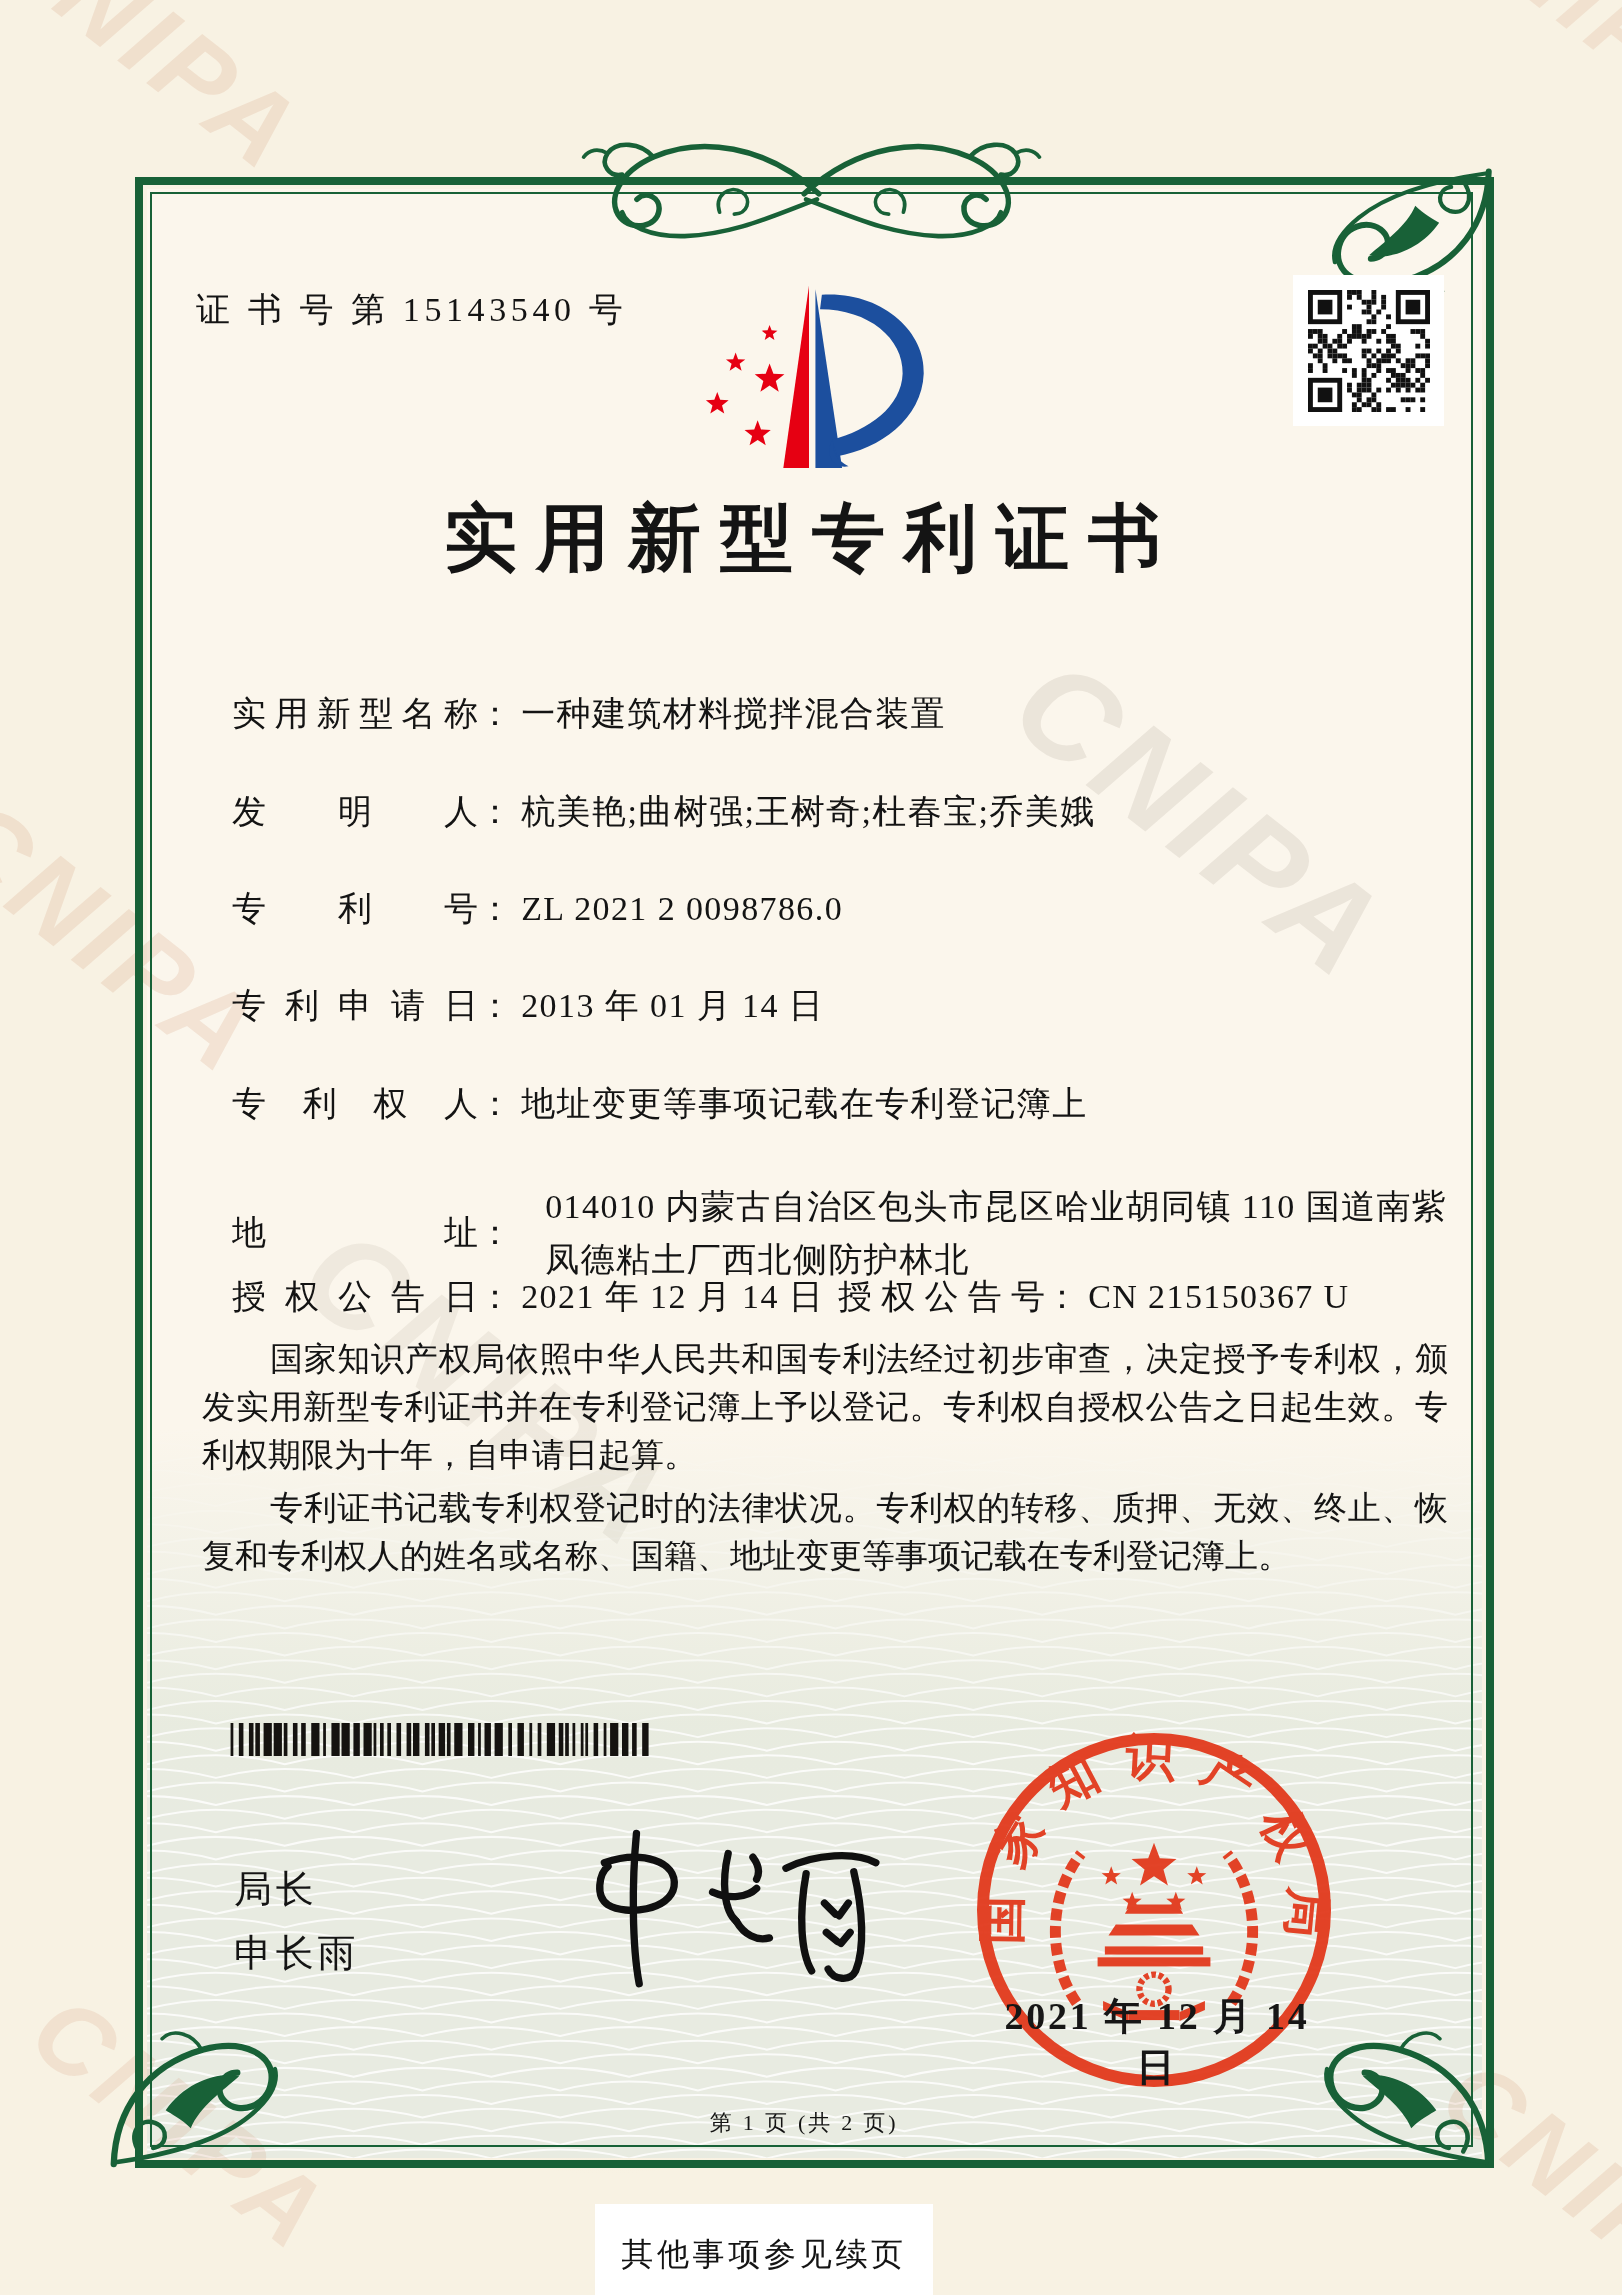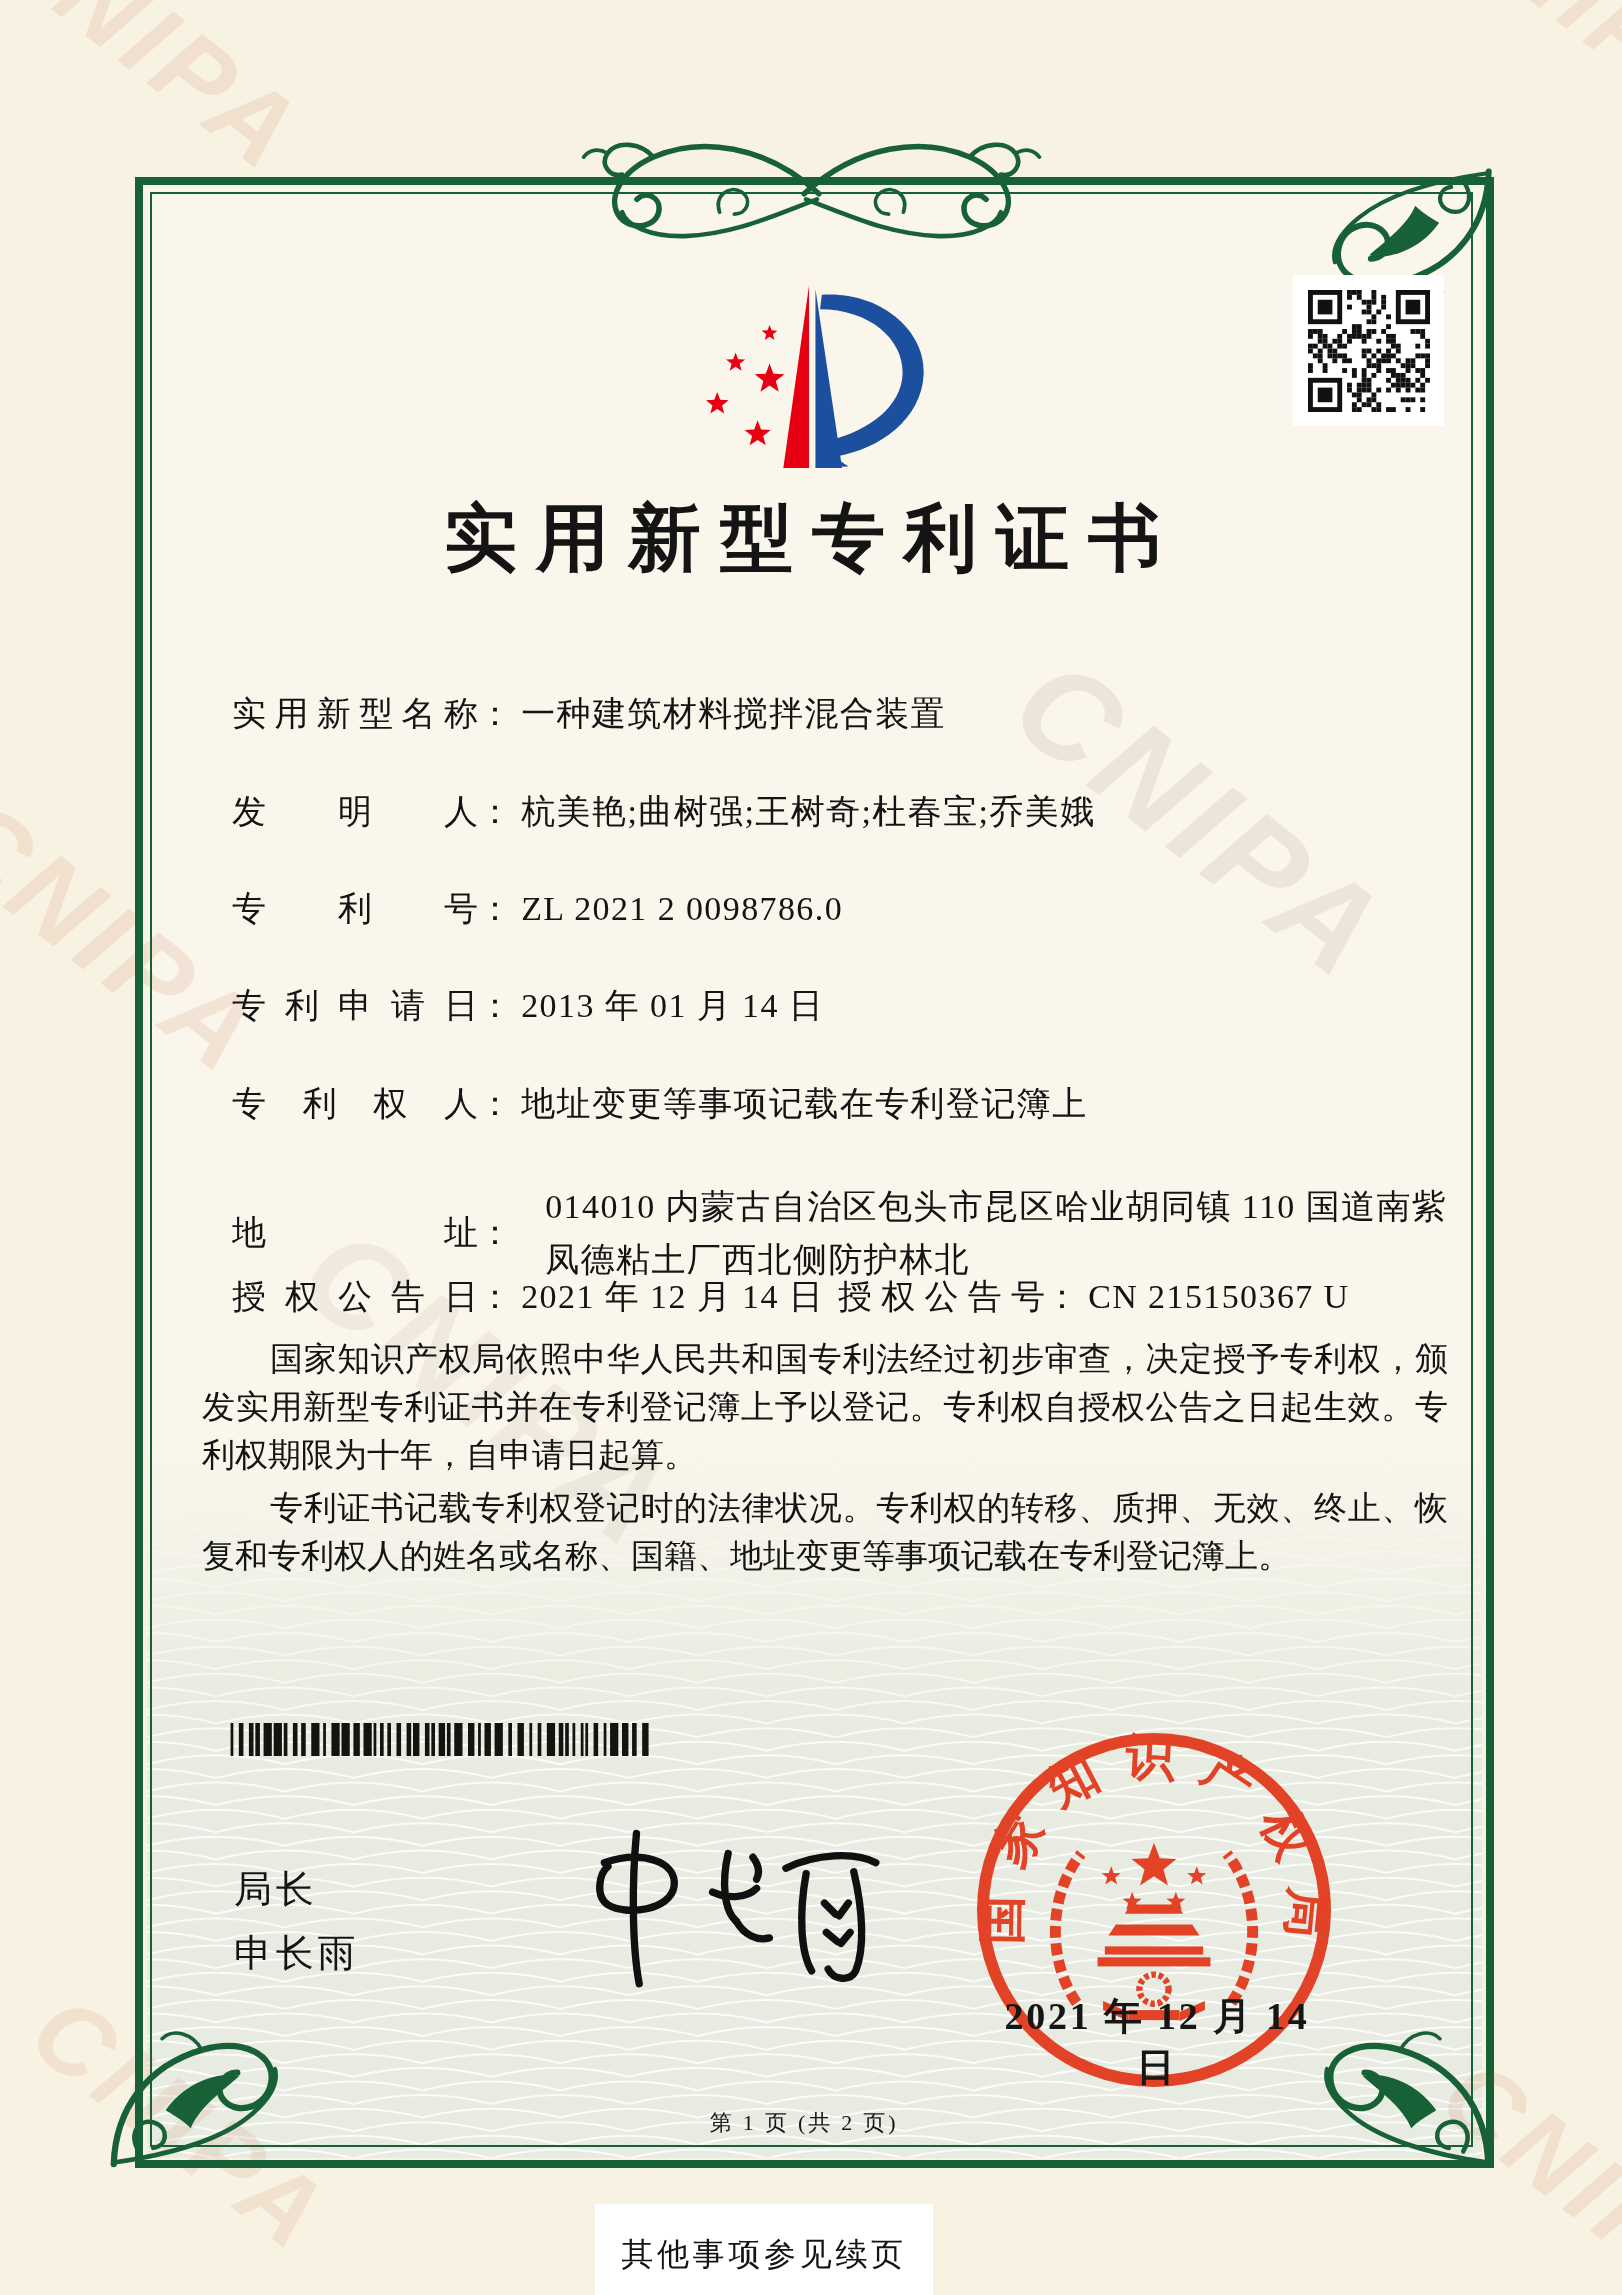--- a/index.html
+++ b/index.html
@@ -155,20 +155,21 @@
   <svg class="abs" style="left:1311px;top:163px" width="188" height="188" viewBox="0 0 220 220">
     <use href="#flourishSym" transform="translate(220,220) scale(-1,-1)"></use>
   </svg>
   <svg class="abs" style="left:103px;top:1976px" width="197" height="197" viewBox="0 0 220 220">
     <use href="#flourishSym"></use>
   </svg>
   <svg class="abs" style="left:1302px;top:1976px" width="197" height="197" viewBox="0 0 220 220">
     <use href="#flourishSym" transform="translate(220,0) scale(-1,1)"></use>
   </svg>
 
+  <div class="abs" id="certNo">证 书 号 第 15143540 号</div>
 
   <svg class="abs" style="left:698px;top:278px" width="245" height="204" viewBox="0 0 267 222">
     <g id="logoStars">
         <polygon points="78.0,51.0 80.2,56.9 86.6,57.2 81.6,61.2 83.3,67.3 78.0,63.8 72.7,67.3 74.4,61.2 69.4,57.2 75.8,56.9" fill="#e60012"></polygon>
         <polygon points="41.0,81.0 43.7,88.3 51.5,88.6 45.4,93.4 47.5,100.9 41.0,96.6 34.5,100.9 36.6,93.4 30.5,88.6 38.3,88.3" fill="#e60012"></polygon>
         <polygon points="78.0,93.0 82.2,104.2 94.2,104.7 84.8,112.2 88.0,123.8 78.0,117.1 68.0,123.8 71.2,112.2 61.8,104.7 73.8,104.2" fill="#e60012"></polygon>
         <polygon points="21.0,124.0 24.2,132.6 33.4,133.0 26.2,138.7 28.6,147.5 21.0,142.5 13.4,147.5 15.8,138.7 8.6,133.0 17.8,132.6" fill="#e60012"></polygon>
         <polygon points="65.0,155.0 68.7,164.9 79.3,165.4 71.0,171.9 73.8,182.1 65.0,176.3 56.2,182.1 59.0,171.9 50.7,165.4 61.3,164.9" fill="#e60012"></polygon>
       </g>
     <polygon points="121,8 121,207 93,207" fill="#e60012"></polygon>

